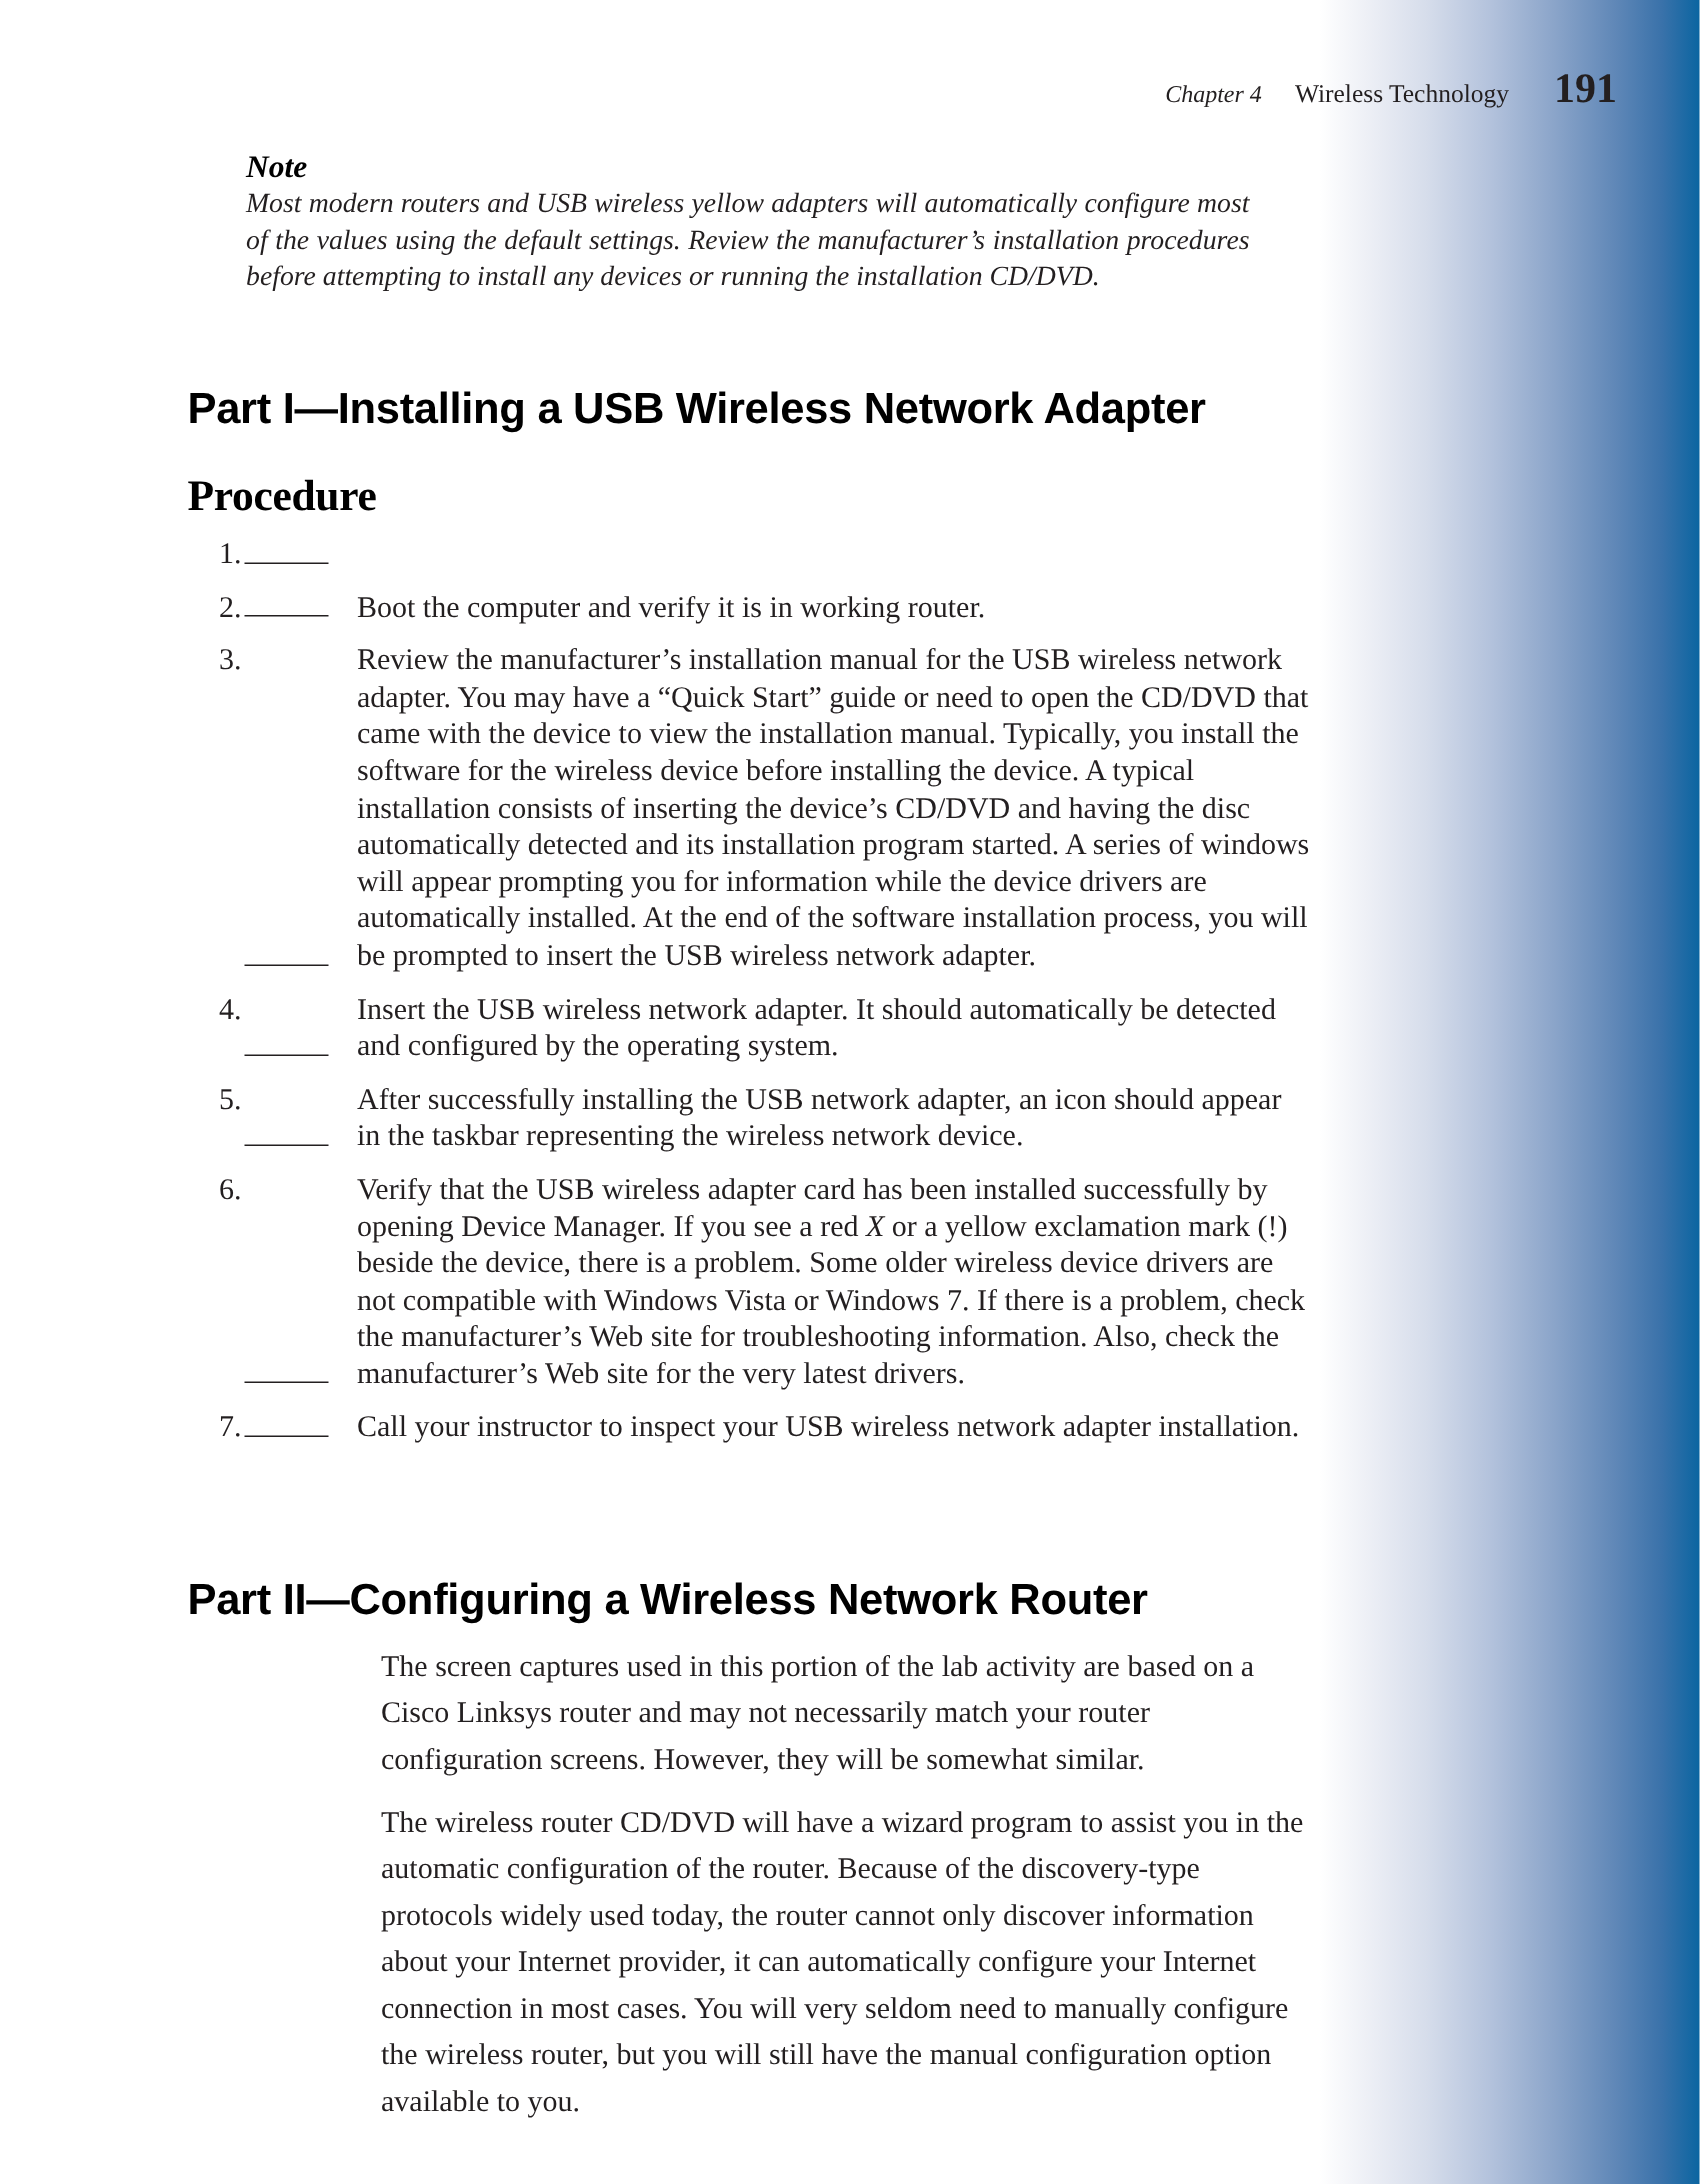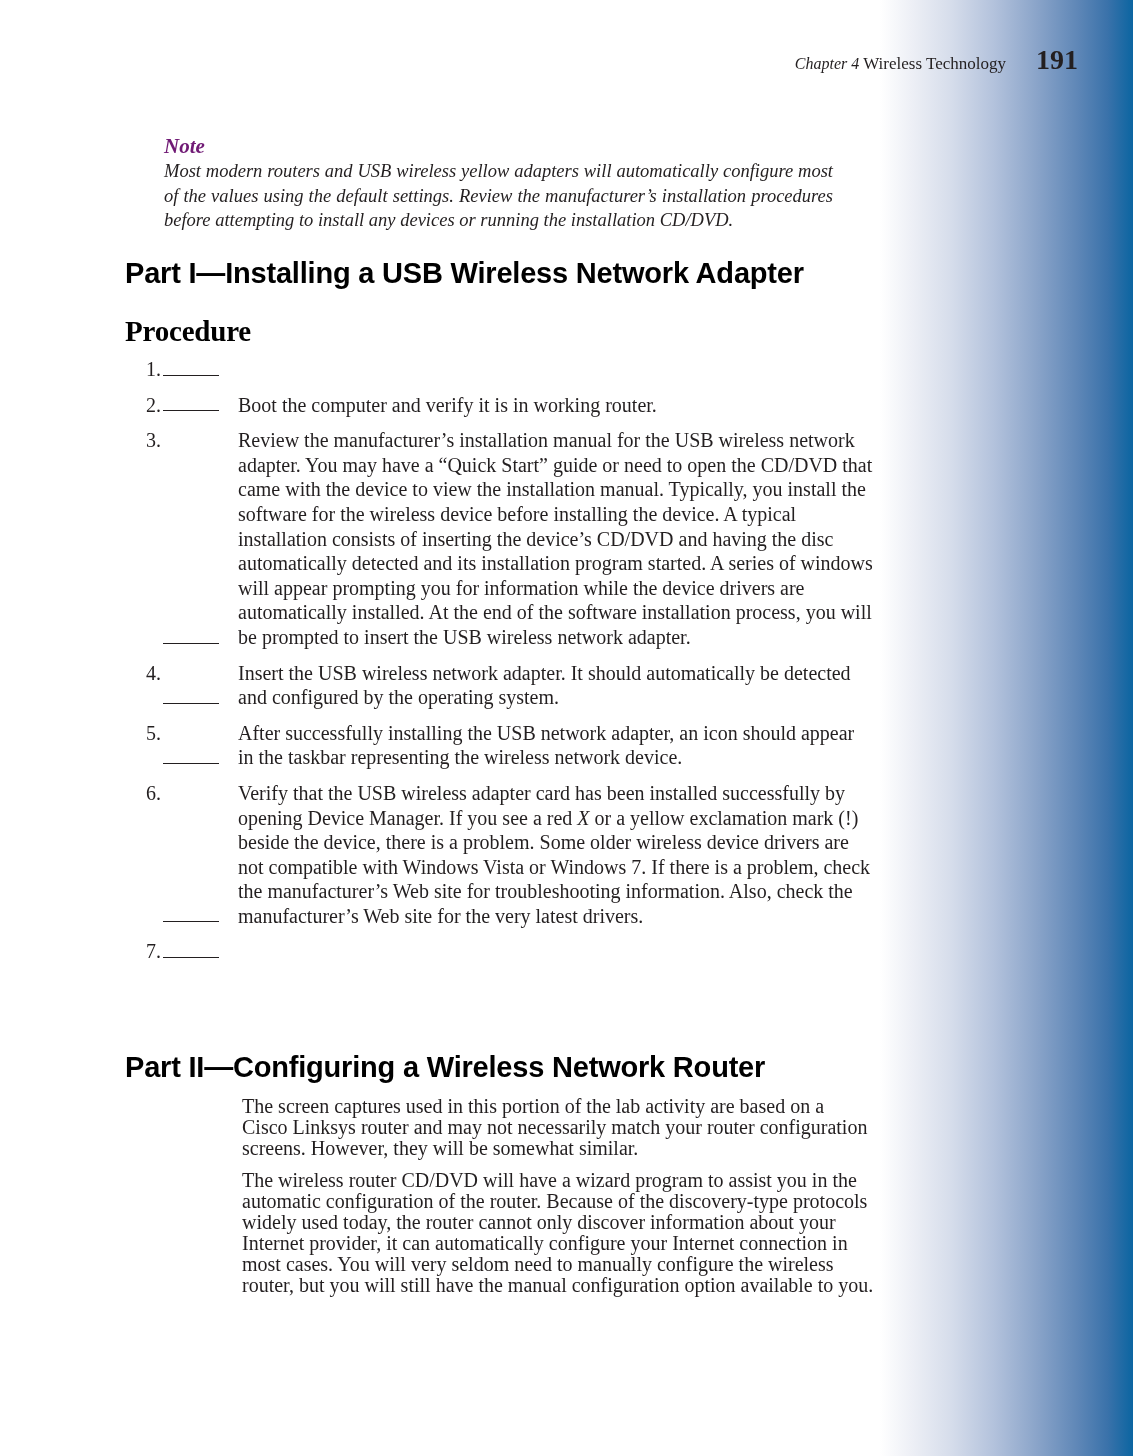--- a/index.html
+++ b/index.html
@@ -38,41 +38,40 @@
       width: 378px;
       text-align: right;
       font-size: 17px;
       white-space: nowrap;
     }
     .running-head .chapter {
       font-style: italic;
       font-size: 16px;
     }
     .running-head .title {
-      margin-left: 4px;
+      margin-left: 22px;
       font-size: 17px;
     }
     .running-head .page-num {
       margin-left: 30px;
       font-weight: bold;
       font-size: 28px;
     }
     .note {
       position: absolute;
       top: 98px;
       left: 164px;
       width: 669px;
     }
     .note-label {
       font-style: italic;
       font-weight: bold;
-      color: #701a75;
+      color: #000000;
       font-size: 21px;
       line-height: 26px;
-      margin-top: 35px;
     }
     .note-body {
       font-style: italic;
       font-size: 18.5px;
       line-height: 24.6px;
       text-align: justify;
       margin: 0;
     }
     h2 {
       position: absolute;
@@ -127,23 +126,23 @@
     .step-text .em {
       font-style: italic;
     }
     .part2-body {
       position: absolute;
       top: 1096px;
       left: 238px;
       width: 636px;
     }
     .part2-body p {
-      margin: 0 0 11px 4px;
+      margin: 0 0 11px 16px;
       font-size: 20px;
-      line-height: 21px;
+      line-height: 31px;
     }
   </style>
 </head>
 <body>
 
 <div class="side-band"></div>
 
 <div class="running-head">
   <span class="chapter">Chapter 4</span><span class="title">Wireless Technology</span><span class="page-num">191</span>
 </div>
@@ -182,20 +181,21 @@
     <span class="step-text">After successfully installing the USB network adapter, an icon should appear in the taskbar representing the wireless network device.</span>
   </div>
   <div class="step">
     <span class="step-num">6.</span>
     <span class="step-blank"></span>
     <span class="step-text"><span>Verify that the USB wireless adapter card has been installed successfully by opening Device Manager. If you see a red </span><span class="em">X</span><span> or a yellow exclamation mark (!) beside the device, there is a problem. Some older wireless device drivers are not compatible with Windows Vista or Windows 7. If there is a problem, check the manufacturer’s Web site for troubleshooting information. Also, check the manufacturer’s Web site for the very latest drivers.</span></span>
   </div>
   <div class="step">
     <span class="step-num">7.</span>
     <span class="step-blank"></span>
+    <span class="step-text">Call your instructor to inspect your USB wireless network adapter installation.</span>
   </div>
 </div>
 
 <h2 class="h-part2">Part II—Configuring a Wireless Network Router</h2>
 
 <div class="part2-body">
   <p>The screen captures used in this portion of the lab activity are based on a Cisco Linksys router and may not necessarily match your router configuration screens. However, they will be somewhat similar.</p>
   <p>The wireless router CD/DVD will have a wizard program to assist you in the automatic configuration of the router. Because of the discovery-type protocols widely used today, the router cannot only discover information about your Internet provider, it can automatically configure your Internet connection in most cases. You will very seldom need to manually configure the wireless router, but you will still have the manual configuration option available to you.</p>
 </div>
 

